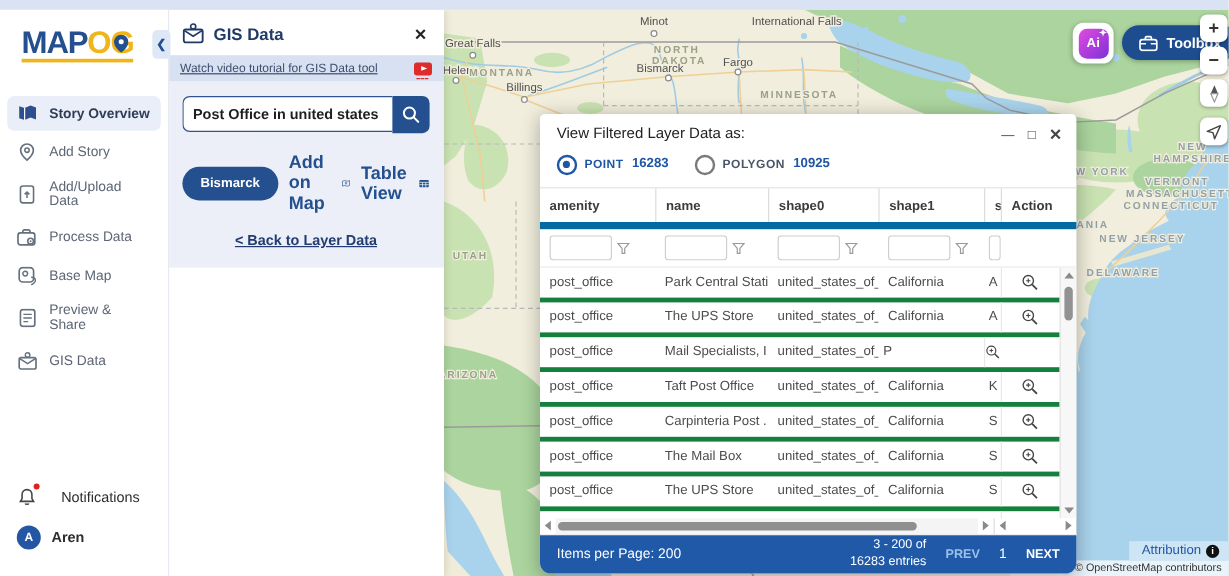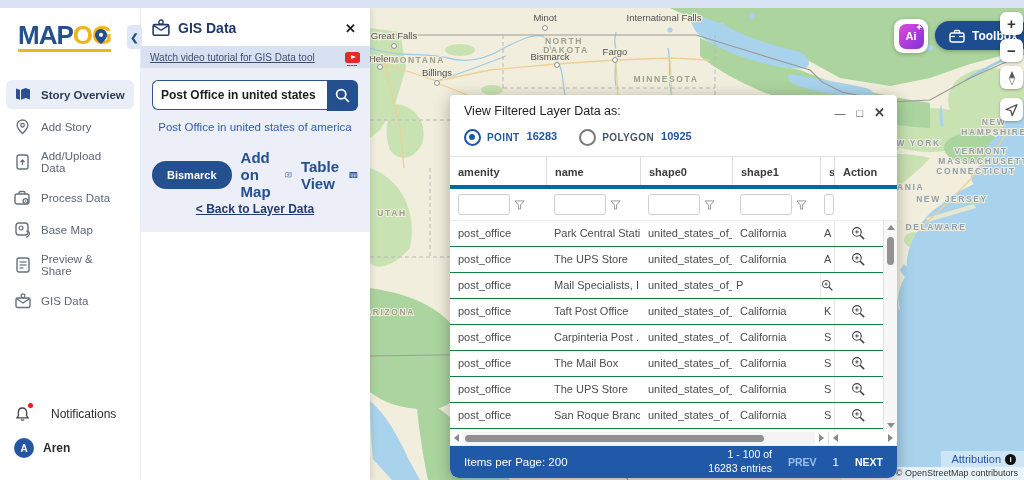--- a/index.html
+++ b/index.html
@@ -48,21 +48,21 @@
   .search-input{flex:1;height:28px;border:1.5px solid #33538e;border-right:none;border-radius:6px 0 0 6px;
         padding:0 8px;font-size:12px;font-weight:bold;color:#1e1e1e;outline:none;min-width:0;
         font-family:"Liberation Sans",sans-serif;background:#fff;}
   .search-btn{width:31px;height:31px;background:#24508f;border:none;border-radius:0 6px 6px 0;
         display:flex;align-items:center;justify-content:center;cursor:pointer;}
   .result-link{margin-top:10px;text-align:center;font-size:11.5px;color:#2d5eae;cursor:pointer;}
   .btn-row{display:flex;align-items:center;gap:9px;margin-top:16px;}
   .dl-btn{background:#24508f;color:#fff;font-size:11px;font-weight:bold;border:none;border-radius:15px;
           padding:8px 15px;cursor:pointer;font-family:"Liberation Sans",sans-serif;}
   .txt-btn{display:flex;align-items:center;gap:4px;color:#24508f;font-size:15px;font-weight:bold;cursor:pointer;}
-  .back-link{margin-top:2px;text-align:center;font-size:12px;color:#223c72;text-decoration:underline;
+  .back-link{margin-top:15px;text-align:center;font-size:12px;color:#223c72;text-decoration:underline;
              font-weight:bold;cursor:pointer;}
 
   
   .map{position:absolute;left:370px;top:8px;width:654px;height:472px;z-index:1;cursor:grab;}
   .map svg text{font-family:"Liberation Sans",sans-serif;}
   .map .city{font-size:9.5px;fill:#4f4f4f;paint-order:stroke;stroke:#f1eedd;stroke-width:2.5px;text-anchor:middle;}
   .map .region{font-size:8.5px;fill:#9aa089;letter-spacing:1.6px;paint-order:stroke;stroke:#f1eedd;
                stroke-width:2px;text-anchor:middle;font-weight:bold;}
   .map .region-e{fill:#94a0a8;}
   .ai-btn{position:absolute;left:524px;top:11px;width:34px;height:34px;background:#fff;border-radius:9px;
@@ -94,28 +94,28 @@
   .radio-row{display:flex;align-items:center;gap:22px;padding:9px 14px 10px 14px;border-bottom:1px solid #e3e3e3;}
   .radio{display:flex;align-items:center;gap:6px;cursor:pointer;}
   .rdot{width:13px;height:13px;border-radius:50%;border:2px solid #1f56a5;position:relative;flex:0 0 13px;}
   .rdot.sel:after{content:"";position:absolute;left:2.5px;top:2.5px;width:6px;height:6px;border-radius:50%;background:#1f56a5;}
   .rdot.un{border-color:#7a7a7a;}
   .rlabel{font-size:10px;font-weight:bold;color:#1f56a5;letter-spacing:.4px;}
   .rlabel.un{color:#4a5568;}
   .rcount{font-size:11px;font-weight:bold;color:#1f56a5;position:relative;top:-2px;margin-left:1px;}
   .tgrid{display:grid;grid-template-columns:96px 94px 92px 88px 14px 48px;}
   .thead .tc{font-size:11px;font-weight:bold;color:#3b3b3b;padding:9px 0 7px 8px;white-space:nowrap;overflow:hidden;}
-  .thead{border-bottom:4px solid #0369a1;padding-right:13px;}
+  .thead{border-bottom:6px solid #0369a1;padding-right:13px;}
   .thead .tc + .tc{border-left:1px solid #dcdcdc;}
   .frow{padding:5px 0 5px 0;border-bottom:1px solid #ececec;padding-right:13px;}
   .fcell{display:flex;align-items:center;gap:4px;padding-left:8px;overflow:hidden;}
   .finput{width:46px;height:17px;border:1px solid #cfcfcf;border-radius:3px;background:#fff;outline:none;min-width:0;}
   .finput.tiny{width:10px;}
   .rows-wrap{position:relative;height:228px;overflow:hidden;padding-right:13px;}
-  .trow{display:grid;grid-template-columns:96px 94px 92px 88px 14px 48px;border-bottom:1px solid #15803d;height:25px;}
+  .trow{display:grid;grid-template-columns:96px 94px 92px 88px 14px 48px;border-bottom:4px solid #15803d;height:25px;}
   .td{font-size:11px;color:#4c4c4c;padding:6px 0 0 8px;white-space:nowrap;overflow:hidden;}
   .td.sl{padding-left:4px;}
   .td.act{display:flex;align-items:center;justify-content:center;padding:0;border-left:1px solid #e8e8e8;cursor:pointer;}
   .vscroll{position:absolute;right:0;top:0;bottom:0;width:13px;background:#f7f7f7;border-left:1px solid #e3e3e3;
            display:flex;flex-direction:column;align-items:center;}
   .tri{width:0;height:0;cursor:pointer;}
   .tri.up{border-left:4px solid transparent;border-right:4px solid transparent;border-bottom:5px solid #8a8a8a;margin-top:4px;}
   .tri.down{border-left:4px solid transparent;border-right:4px solid transparent;border-top:5px solid #8a8a8a;margin-top:auto;margin-bottom:4px;}
   .tri.left{border-top:4px solid transparent;border-bottom:4px solid transparent;border-right:5px solid #8a8a8a;}
   .tri.right{border-top:4px solid transparent;border-bottom:4px solid transparent;border-left:5px solid #8a8a8a;}
@@ -408,21 +408,20 @@
     <div class="gp-light">
       <div class="search-row">
         <input class="search-input" type="text" value="Post Office in united states of amer" style="">
         <button class="search-btn">
           <svg width="15" height="15" viewBox="0 0 15 15">
             <circle cx="6.2" cy="6.2" r="4.6" fill="none" stroke="#fff" stroke-width="1.7"></circle>
             <line x1="9.8" y1="9.8" x2="13.5" y2="13.5" stroke="#fff" stroke-width="1.7" stroke-linecap="round"></line>
           </svg>
         </button>
       </div>
-      <div class="result-link">Post Office in united states of america</div>
       <div class="btn-row">
         <button class="dl-btn">Bismarck</button>
         <span class="txt-btn">
           <span>Add on Map</span>
           <svg width="14" height="14" viewBox="0 0 16 16">
             <path d="M1,3 L5.5,1.8 L10.5,3.2 L15,2 V12 L10.5,13.2 L5.5,11.8 L1,13 Z" fill="none" stroke="#24508f" stroke-width="1.3"></path>
             <circle cx="8" cy="6.5" r="1.6" fill="none" stroke="#24508f" stroke-width="1.2"></circle>
             <path d="M8,8.1 V10.2" stroke="#24508f" stroke-width="1.2"></path>
           </svg>
         </span>
@@ -658,21 +657,21 @@
       <div class="hs-right">
         <span class="tri left"></span>
         <span class="tri right"></span>
       </div>
     </div>
 
     <div class="bluebar">
       <span class="ipp">Items per Page: 200</span>
       <span class="pg-group">
         <span class="range">
-          <div>1 - 100 of</div>
+          <div>3 - 200 of</div>
           <div>16283 entries</div>
         </span>
         <span class="prev">PREV</span>
         <span class="pgnum">1</span>
         <span class="next">NEXT</span>
       </span>
     </div>
   </div>
 </div>
 

